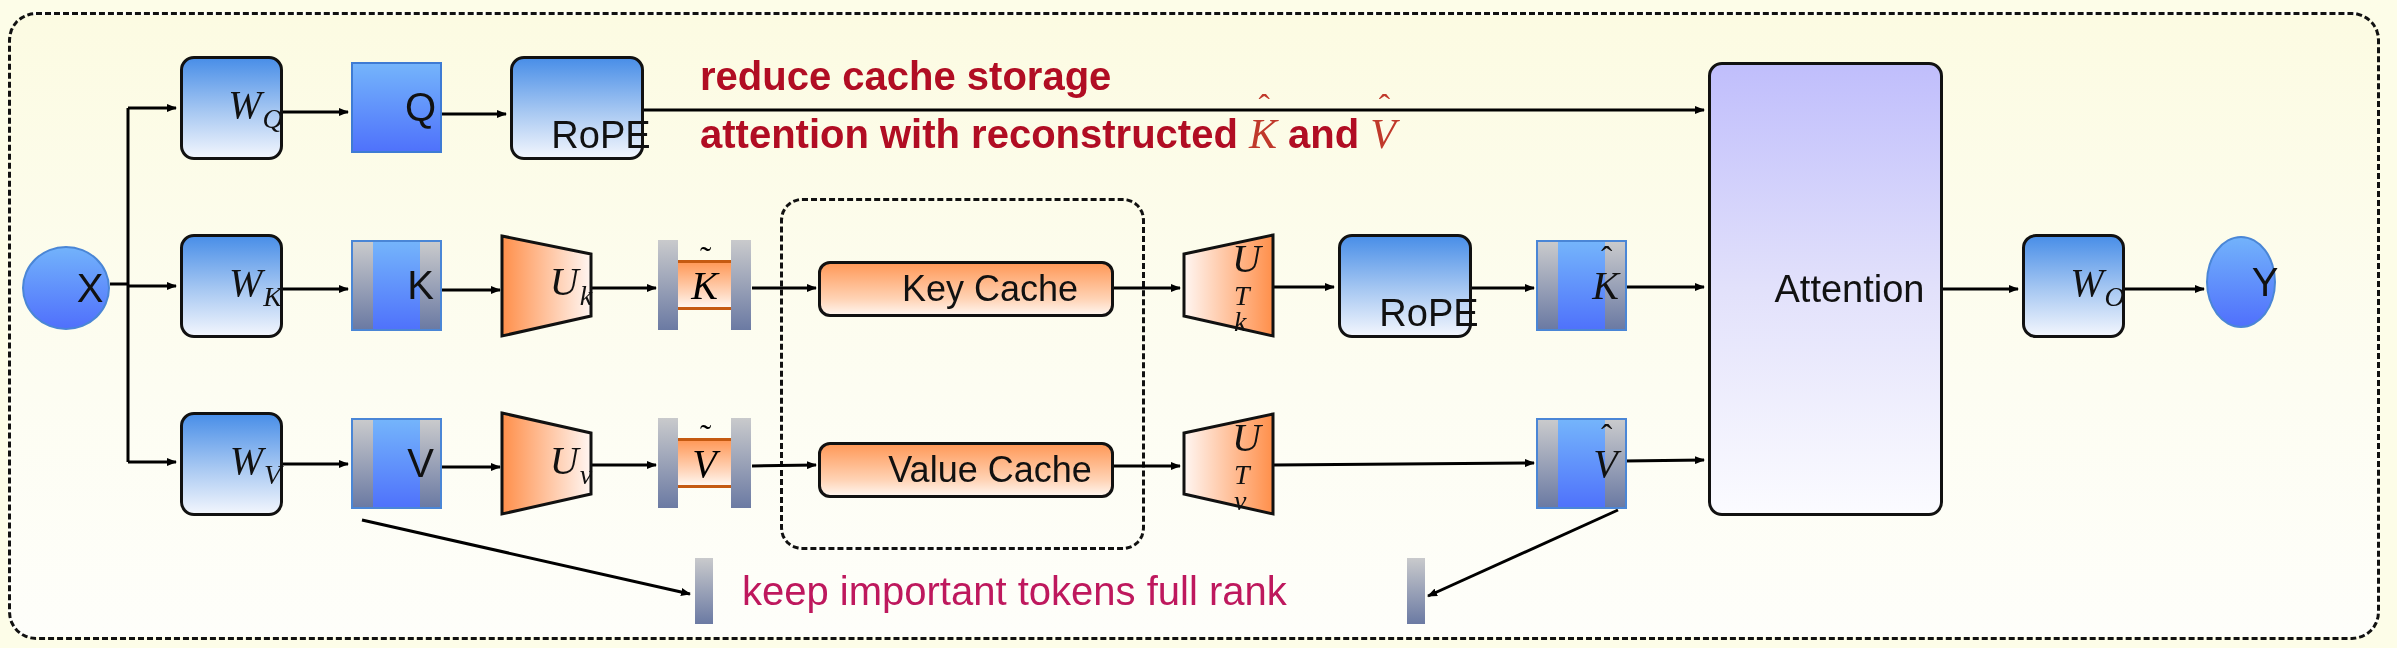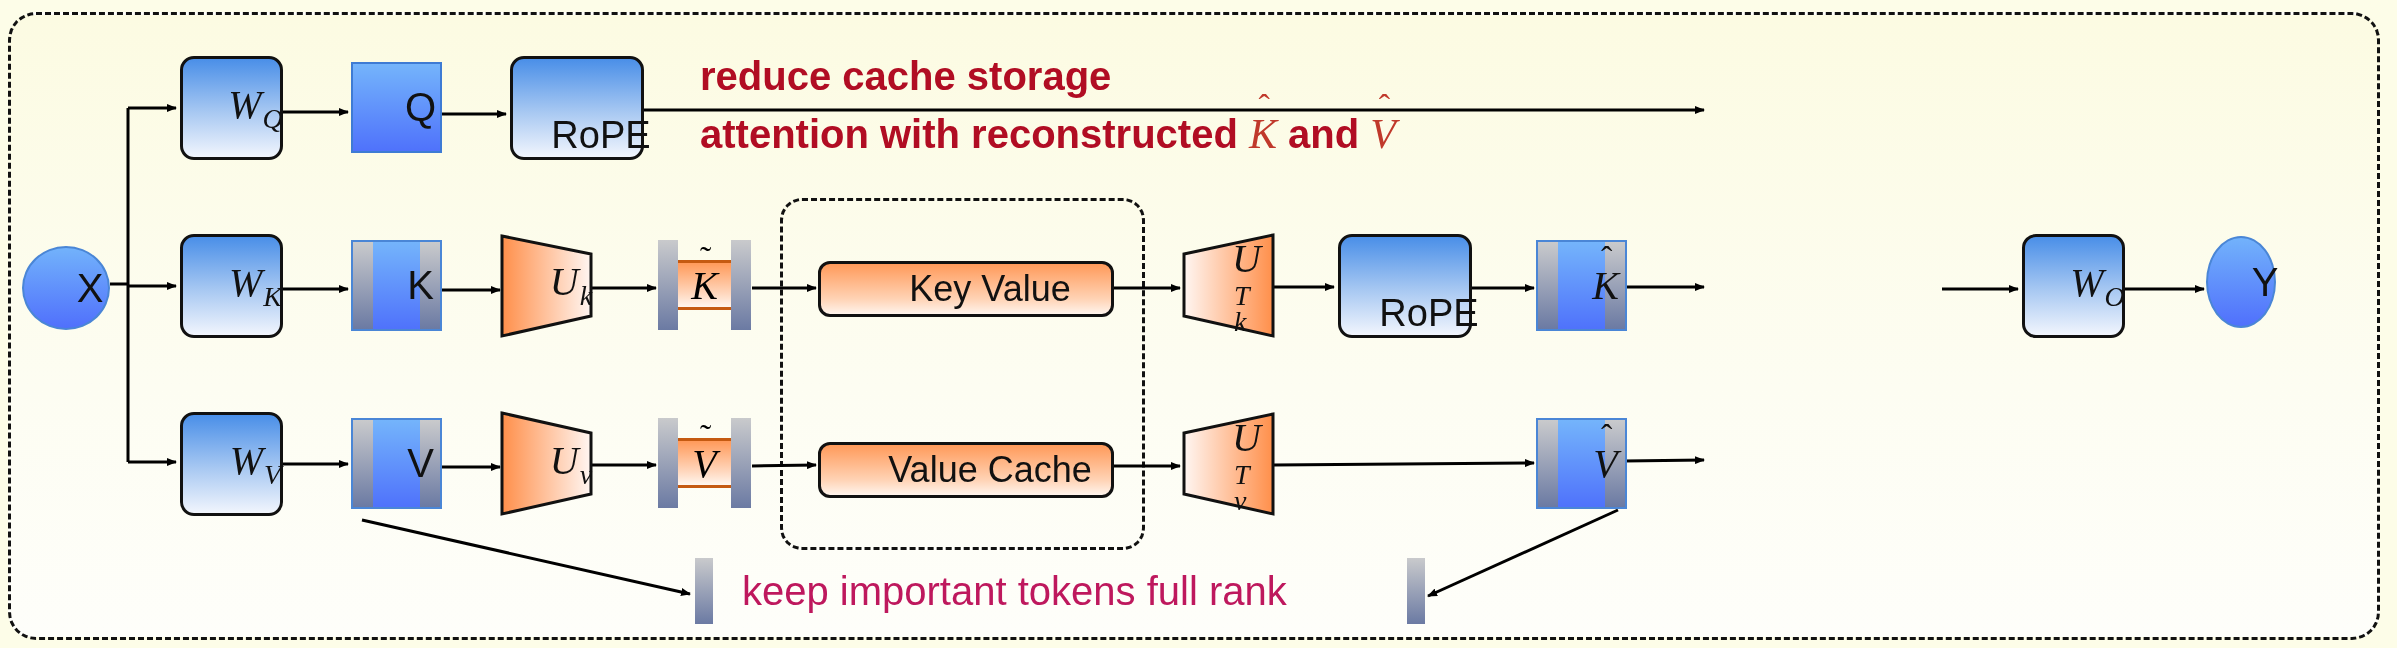--- a/index.html
+++ b/index.html
@@ -188,26 +188,29 @@
         </span></span>
   </div>
   <div class="node" style="left:1184px;top:433px;width:90px;height:62px;">
     <span class="math"><span>U</span><span class="ss">
           <span>T</span>
           <span>v</span>
         </span></span>
   </div>
 
   <div class="node cache" style="left:818px;top:261px;width:296px;height:56px;">
-    <span>Key Value</span>
+    <span>Key Cache</span>
   </div>
   <div class="node cache" style="left:818px;top:442px;width:296px;height:56px;">
     <span>Value Cache</span>
   </div>
 
+  <div class="node attn" style="left:1708px;top:62px;width:235px;height:454px;">
+    <span>Attention</span>
+  </div>
 
   <div class="annot" style="top:54px;">
     <span>reduce cache storage</span>
   </div>
   <div class="annot" style="top:110px;">
     <span>attention with reconstructed</span>
     <span class="math"><span class="hat">K</span></span>
     <span>and</span>
     <span class="math"><span class="hat">V</span></span>
   </div>

